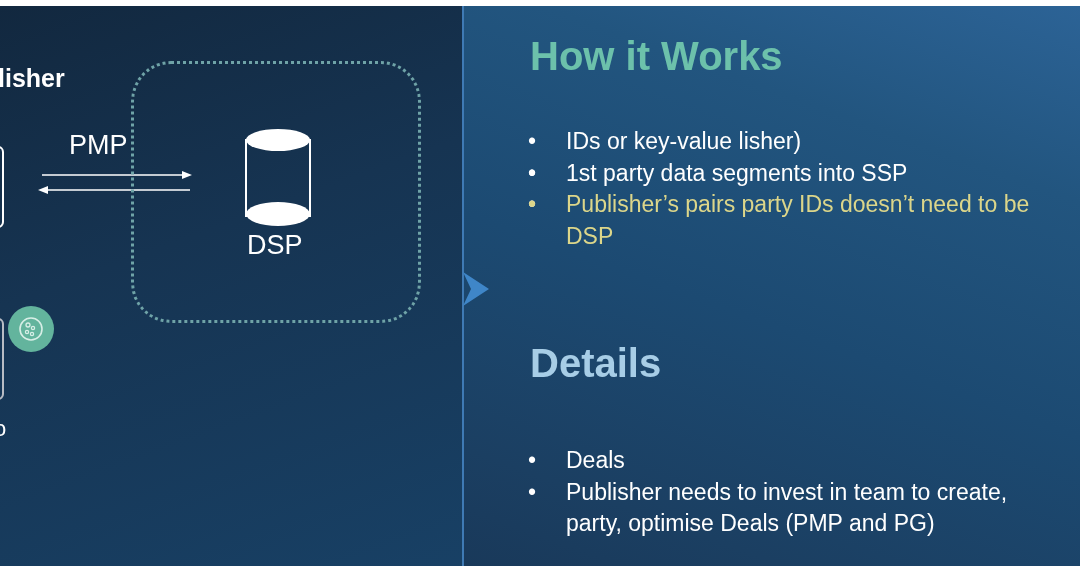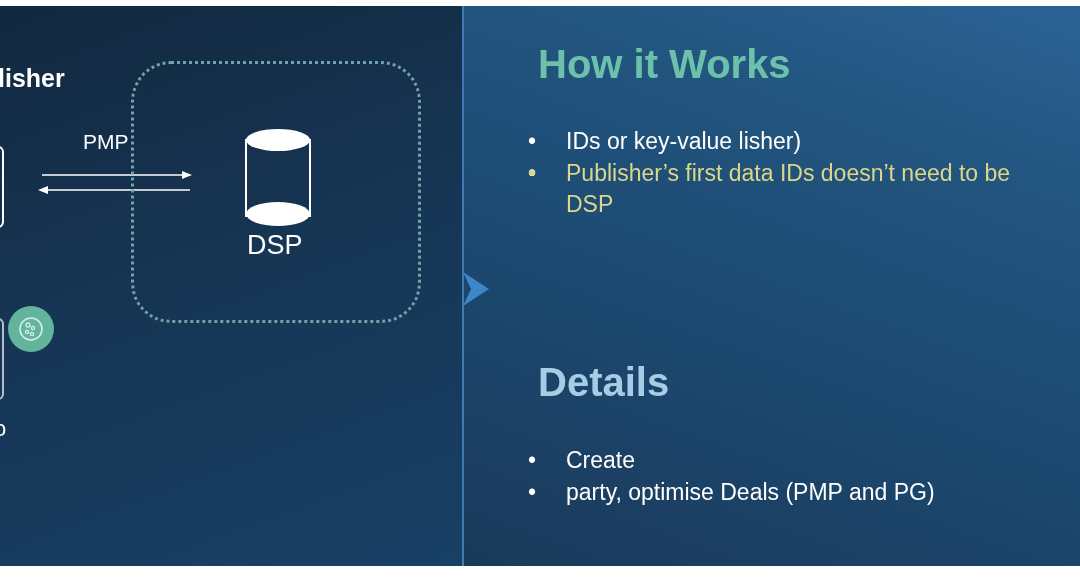--- a/index.html
+++ b/index.html
@@ -9,29 +9,29 @@
   .left-panel { position:absolute; left:0; top:0; width:528px; height:560px;
     background: linear-gradient(160deg, #12283f 0%, #163452 40%, #184166 100%); }
   .right-panel { position:absolute; left:464px; top:0; width:616px; height:560px;
     background: linear-gradient(200deg, #2c6396 0%, #22557f 25%, #1c4a72 55%, #1b3f62 85%, #19395a 100%); }
   .divider { position:absolute; left:462px; top:0; width:2px; height:560px; background:#3f7ab4; }
   .chevron { position:absolute; left:463px; top:258px; width:26px; height:50px; }
   .publisher-title { position:absolute; left:-2px; top:58px; font-size:25px; font-weight:bold; color:#ffffff; }
   .device-top { position:absolute; left:-14px; top:140px; width:16px; height:78px; border:2px solid #ffffff; border-left:none; border-radius:0 6px 6px 0; }
   .device-bottom { position:absolute; left:-14px; top:312px; width:16px; height:78px; border:2px solid #b8bcc4; border-left:none; border-radius:0 6px 6px 0; }
   .device-bottom-label { position:absolute; left:-6px; top:410px; font-size:22px; color:#ffffff; }
-  .pmp-label { position:absolute; left:83px; top:124px; font-size:21px; color:#ffffff; }
+  .pmp-label { position:absolute; left:69px; top:124px; font-size:27px; color:#ffffff; }
   .arrows { position:absolute; left:36px; top:158px; width:160px; height:30px; }
   .dsp-box { position:absolute; left:131px; top:55px; width:290px; height:262px; border:3px dotted #6fa3a7; border-radius:40px; box-sizing:border-box; }
   .dsp-cylinder { position:absolute; left:244px; top:122px; width:68px; height:100px; }
   .dsp-label { position:absolute; left:247px; top:224px; font-size:27px; color:#ffffff; }
   .cookie-badge { position:absolute; left:8px; top:300px; width:46px; height:46px; border-radius:50%; background:#63b49d; display:flex; align-items:center; justify-content:center; }
-  h1.section { position:absolute; margin:8px; font-weight:bold; font-size:40px; }
+  h1.section { position:absolute; margin:0; font-weight:bold; font-size:40px; }
   .how-title { left:530px; top:28px; color:#6cc1ab; }
-  .details-title { left:530px; top:346px; color:#a7cde6; }
+  .details-title { left:530px; top:335px; color:#a7cde6; }
   ul.bullets { position:absolute; margin:0; padding:0; list-style:none; left:528px; font-size:23px; color:#ffffff; line-height:31.5px; width:600px; }
   ul.bullets li { position:relative; padding-left:38px; white-space:nowrap; }
   ul.bullets li .bullet { position:absolute; left:0; top:0; width:20px; text-align:left; }
   ul.bullets li.highlight { color:#dcd68a; }
   .how-list { top:120px; }
   .details-list { top:439px; }
 </style>
 </head>
 <body>
 
@@ -74,25 +74,25 @@
   <div class="divider"></div>
   <svg class="chevron" viewBox="0 0 26 50">
     <polygon points="0,8 26,25 0,42 8,25" fill="#3f86c8"></polygon>
   </svg>
 
   <h1 class="section how-title">How it Works</h1>
   <ul class="bullets how-list">
     <li><span class="bullet">•</span></li>
     <li><span>IDs or key-value lisher)</span></li>
     <li><span class="bullet">•</span></li>
+    <li><span class="bullet">•</span><span>1st party data segments into SSP</span></li>
     <li><span class="bullet">•</span></li>
-    <li><span class="bullet">•</span></li>
-    <li class="highlight"><span class="bullet">•</span><span>Publisher’s first data IDs doesn’t need to be</span></li>
+    <li class="highlight"><span class="bullet">•</span><span>Publisher’s pairs party IDs doesn’t need to be</span></li>
     <li class="highlight"><span>DSP</span></li>
   </ul>
 
   <h1 class="section details-title">Details</h1>
   <ul class="bullets details-list">
-    <li><span class="bullet">•</span><span>Create</span></li>
-    <li><span class="bullet">•</span></li>
+    <li><span class="bullet">•</span><span>Deals</span></li>
+    <li><span class="bullet">•</span><span>Publisher needs to invest in team to create,</span></li>
     <li><span>party, optimise Deals (PMP and PG)</span></li>
   </ul>
 </div>
 
 </body></html>

